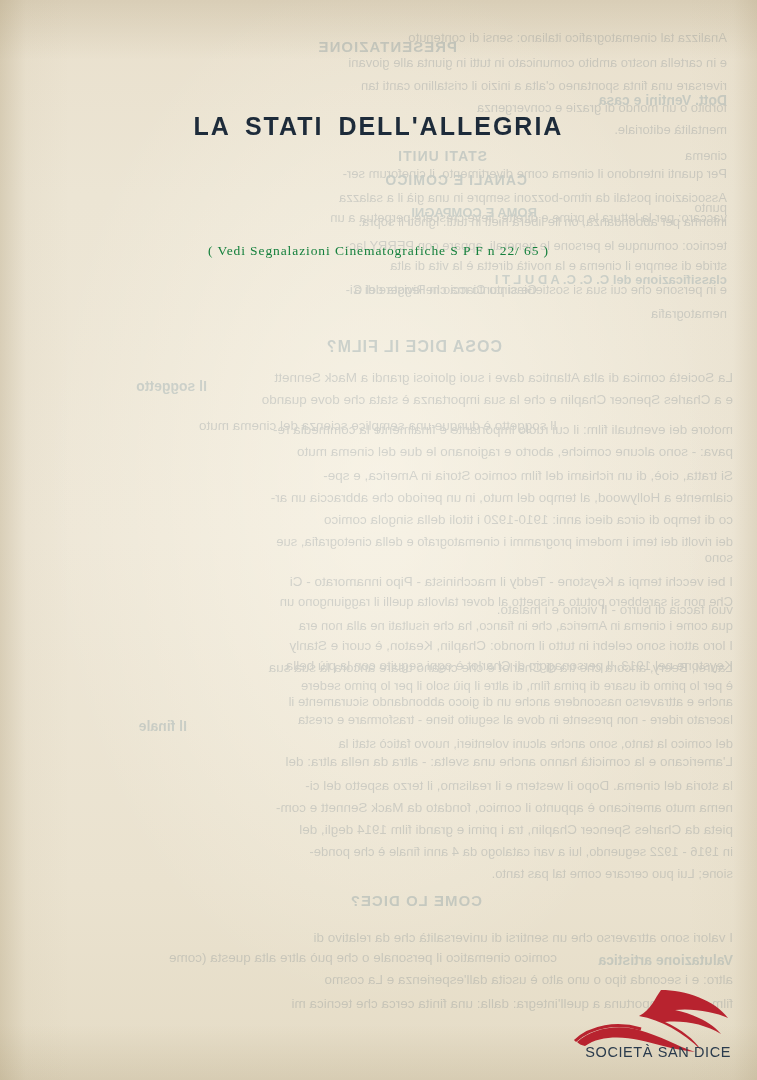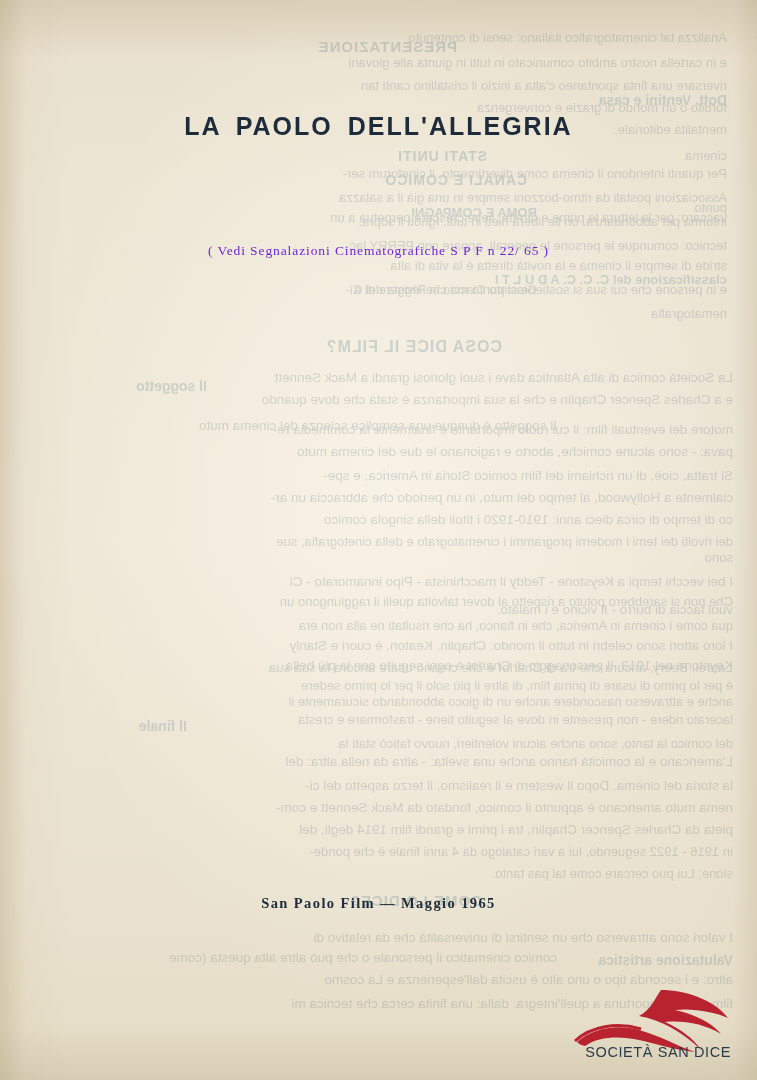--- a/index.html
+++ b/index.html
@@ -81,21 +81,21 @@
 
   .note-line {
     position: absolute;
     top: 243px;
     left: 0;
     width: 100%;
     text-align: center;
     font-family: "Liberation Serif", serif;
     font-size: 13.5px;
     letter-spacing: 0.9px;
-    color: #6d28d9;
+    color: #15803d;
   }
 
   .imprint {
     position: absolute;
     top: 895px;
     left: 0;
     width: 100%;
     text-align: center;
     font-family: "Liberation Serif", serif;
     font-size: 14.5px;
@@ -187,25 +187,24 @@
     <div class="bl sub" style="left: 24px; top: 952px; font-size: 14px;">Valutazione artistica</div>
     <div class="bl " style="left: 200px; top: 950px; font-size: 13.5px;">comico cinematico il personale  o  che può altre alta questa (come</div>
     <div class="bl " style="left: 24px; top: 972px; font-size: 13.5px;">altro: e i seconda tipo o uno alto è uscita dall'esperienza e La  cosmo</div>
     <div class="bl " style="left: 24px; top: 996px; font-size: 13.5px;">film con la: opportuna a quell'integra: dalla: una finita cerca che tecnica mi</div>
   </div>
 
 <div class="edge-shade"></div>
 
 <div class="content">
 
-  <div class="main-title">LA  PAOLO  DELL'ALLEGRIA</div>
+  <div class="main-title">LA  STATI  DELL'ALLEGRIA</div>
 
   <div class="note-line">( Vedi Segnalazioni Cinematografiche  S P F   n  22/ 65 )</div>
 
-  <div class="imprint">San Paolo Film —   Maggio 1965</div>
 
   <div class="logo">
     <svg viewBox="0 0 168 78" width="168" height="78" aria-hidden="true">
       <path d="M96 6 C120 6 150 16 163 34 C150 28 128 24 110 26 C128 30 146 38 156 50 C140 40 118 36 100 38 C116 45 130 56 136 66 C118 48 96 36 74 32 C86 26 90 14 96 6 Z" fill="#b8232f"></path>
       <path d="M12 58 C28 44 52 40 74 46 C96 52 112 62 130 68 C110 66 92 60 74 56 C56 52 34 52 20 62 C16 61 14 60 12 58 Z" fill="#b8232f"></path>
       <path d="M10 57 C26 42 52 38 76 45" fill="none" stroke="#b8232f" stroke-width="3"></path>
     </svg>
   </div>
   <div class="logo-text">SOCIETÀ SAN DICE</div>
 

